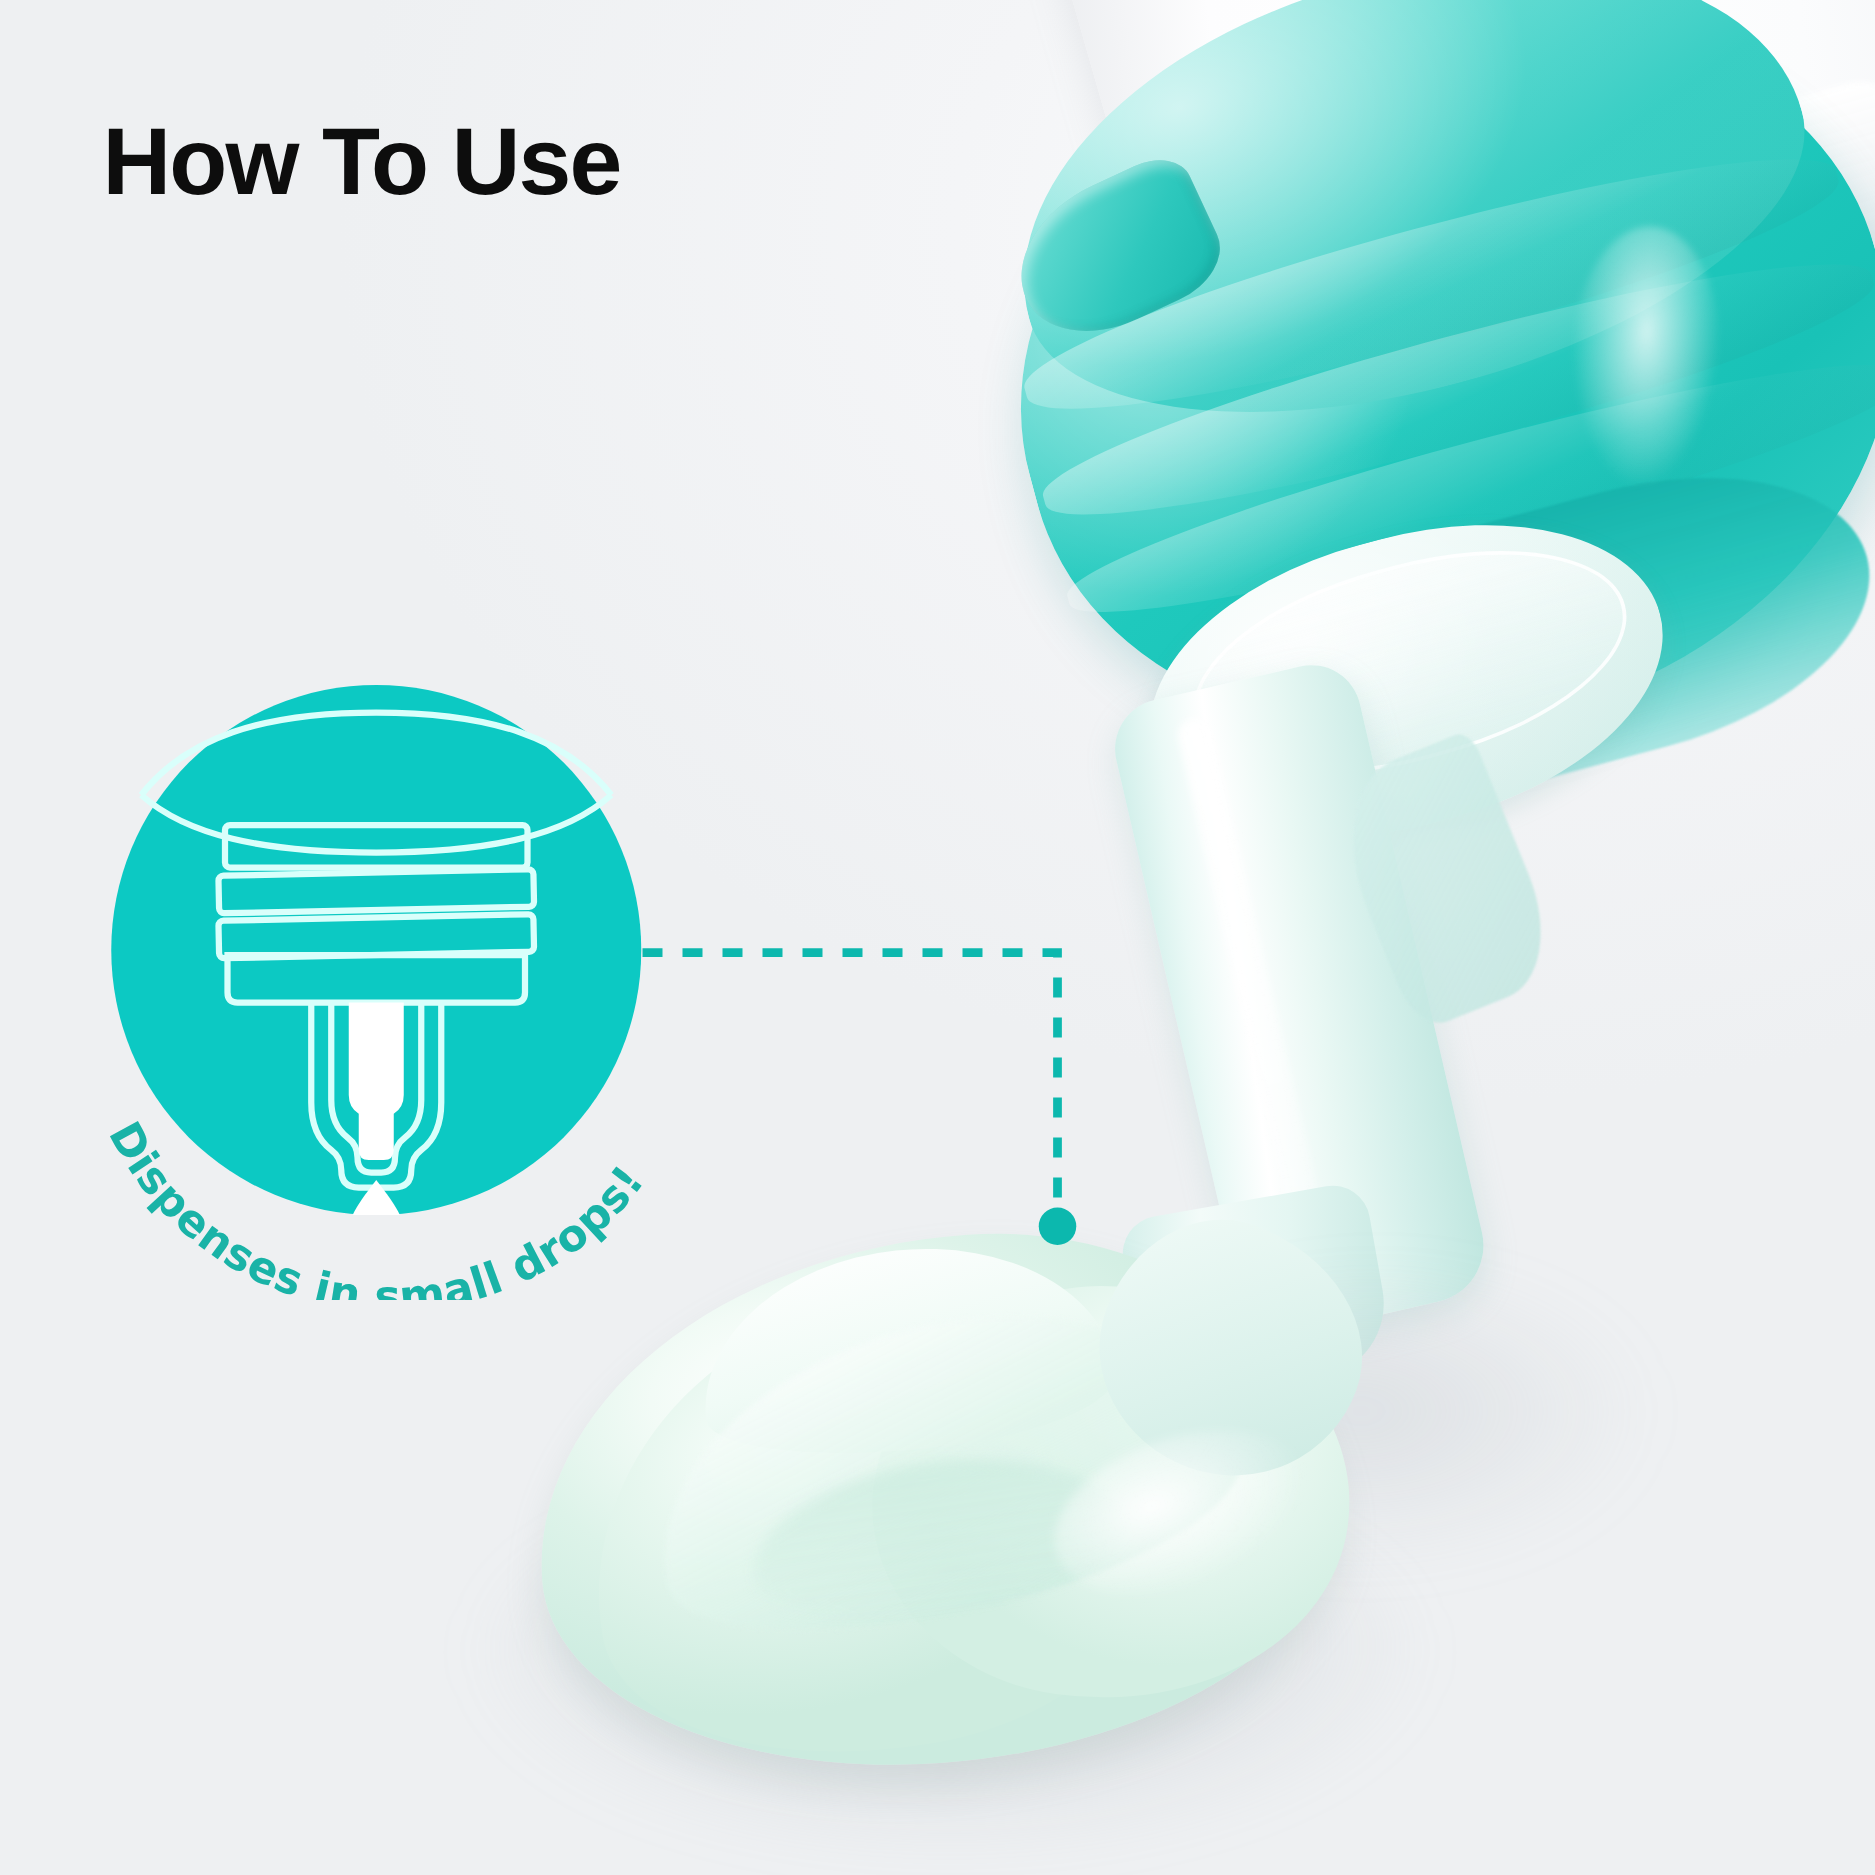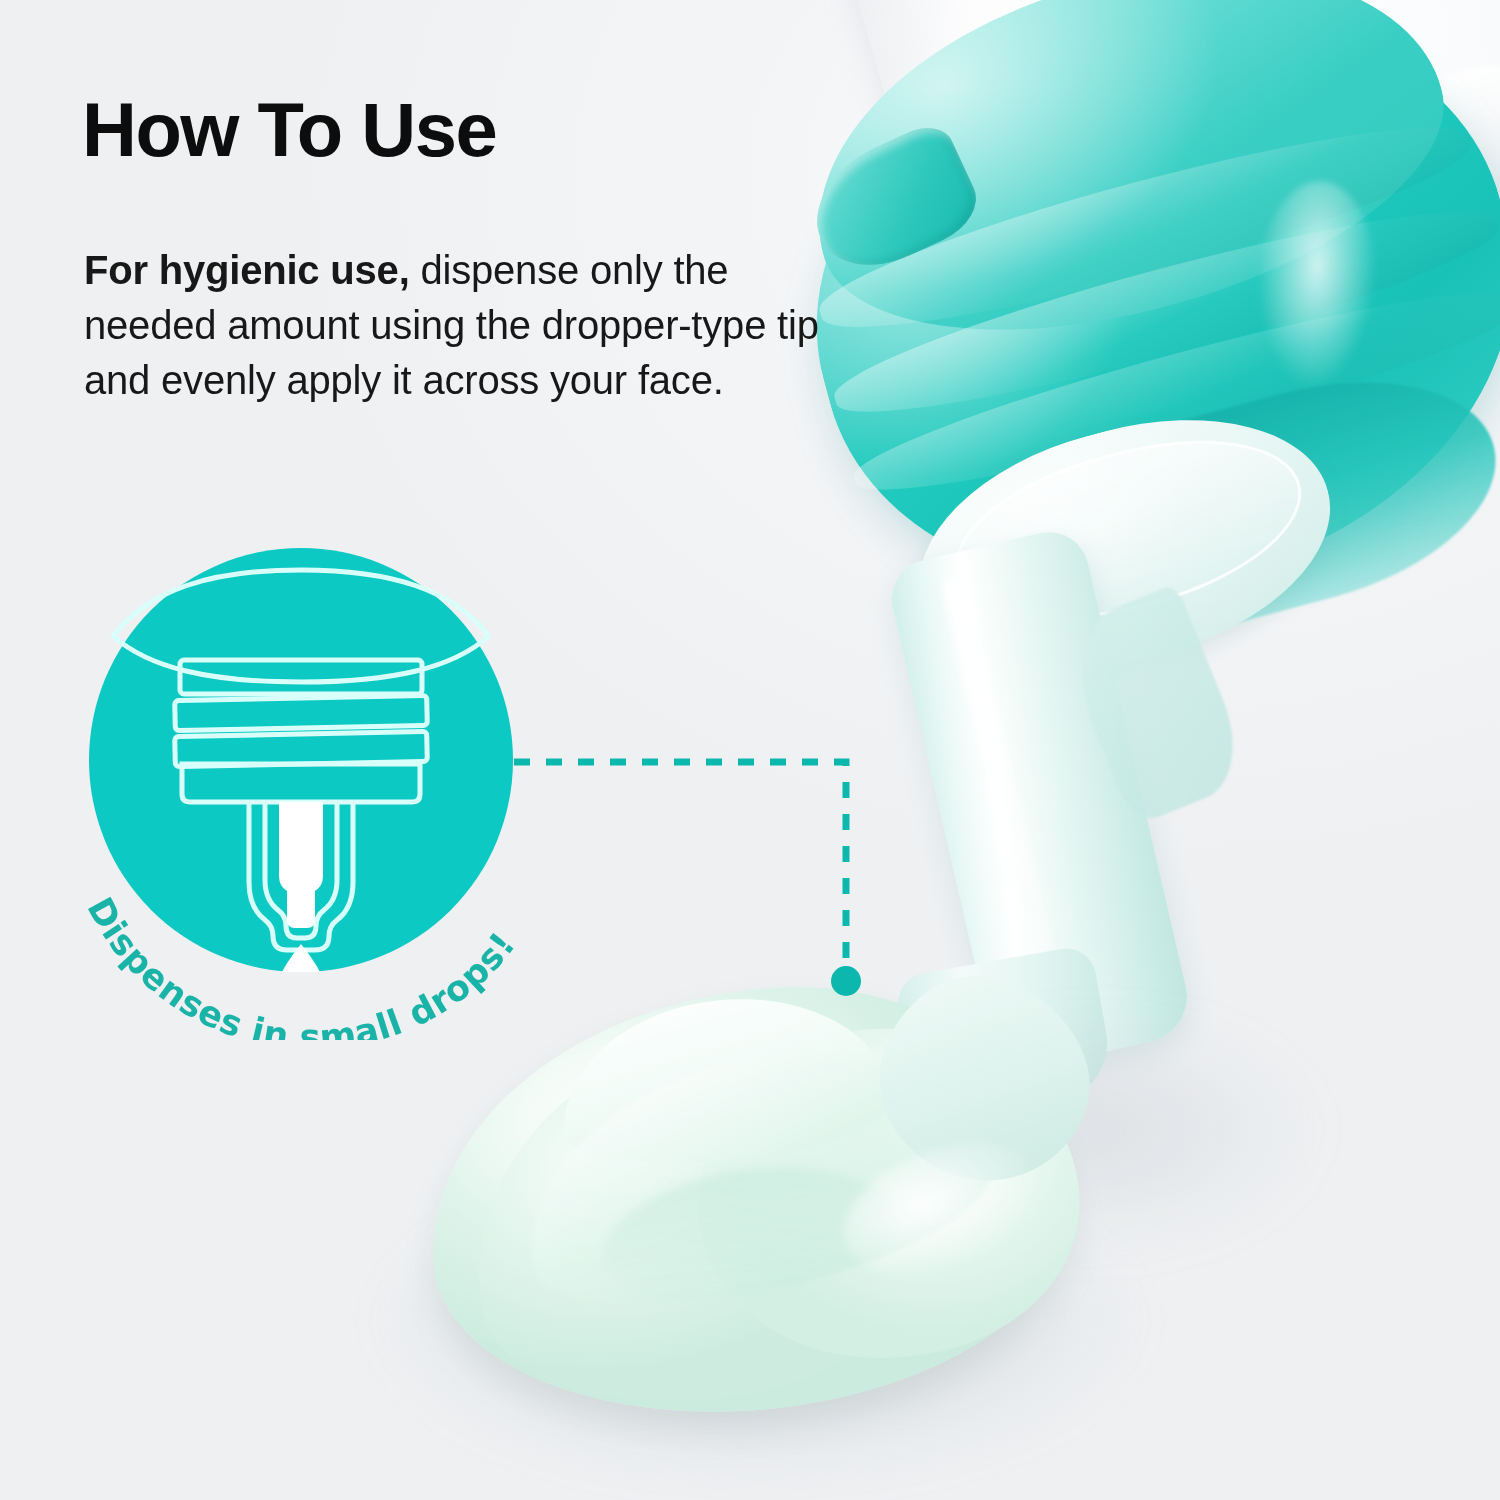--- a/index.html
+++ b/index.html
@@ -343,21 +343,20 @@
     <div class="cream cream-lobe-b"></div>
     <div class="cream cream-crest"></div>
     <div class="cream cream-swirl"></div>
     <div class="cream cream-tail"></div>
     <div class="cream cream-fold"></div>
     <div class="cream cream-gloss"></div>
   </div>
 
   <div class="headline">How To Use</div>
 
-  <div class="body-copy"><b>For hygienic use,</b><span> dispense only the needed amount using the dropper-type tip and evenly apply it across your face.</span></div>
 
   <svg class="connector" viewBox="0 0 420 290">
     <path d="M 24 32 L 356 32 L 356 244" fill="none" stroke="#0cb8ae" stroke-width="7" stroke-dasharray="16 16" stroke-linecap="butt"></path>
     <circle cx="356" cy="251" r="15" fill="#0cb8ae"></circle>
   </svg>
 
   <div class="badge">
     <div class="badge-circle" style="background: rgb(12, 201, 195);"></div>
 
     <svg viewBox="0 0 424 424">

